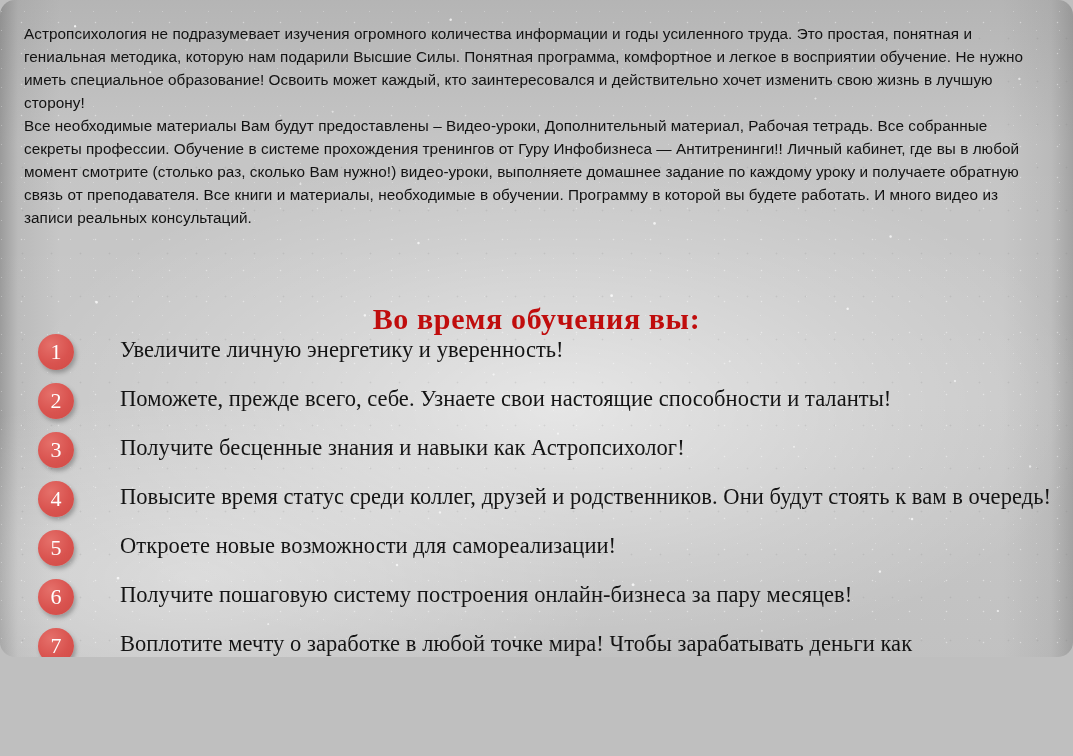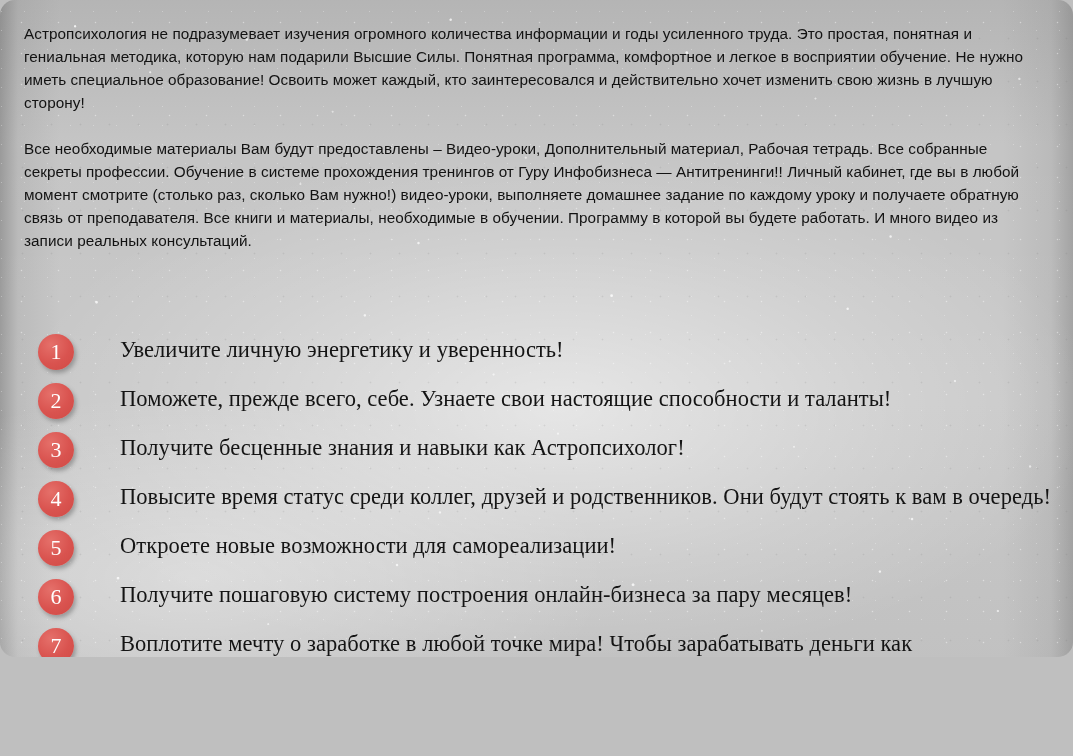--- a/index.html
+++ b/index.html
@@ -109,21 +109,21 @@
   }
   .intro-p {
     margin: 0;
     color: #121212;
     font-family: "Liberation Sans", sans-serif;
     font-size: 15.3px;
     line-height: 23px;
     letter-spacing: 0.05px;
     text-align: left;
   }
-  .intro-p + .intro-p { margin-top: 23px; }
+  .intro-p + .intro-p { }
 
   
   #heading {
     position: absolute;
     left: 0;
     top: 276px;
     width: 1073px;
     text-align: center;
     z-index: 2;
     color: #c00d0d;
@@ -197,20 +197,21 @@
 </head>
 <body>
 
 <div id="page">
 
   <section id="intro">
     <p class="intro-p">Астропсихология не подразумевает изучения огромного количества информации и годы усиленного труда. Это простая, понятная и гениальная методика, которую нам подарили Высшие Силы. Понятная программа, комфортное и легкое в восприятии обучение. Не нужно иметь специальное образование! Освоить может каждый, кто заинтересовался и действительно хочет изменить свою жизнь в лучшую сторону!</p>
     <p class="intro-p">Все необходимые материалы Вам будут предоставлены – Видео-уроки, Дополнительный материал, Рабочая тетрадь. Все собранные секреты профессии. Обучение в системе прохождения тренингов от Гуру Инфобизнеса — Антитренинги!! Личный кабинет, где вы в любой момент смотрите (столько раз, сколько Вам нужно!) видео-уроки, выполняете домашнее задание по каждому уроку и получаете обратную связь от преподавателя. Все книги и материалы, необходимые в обучении. Программу в которой вы будете работать. И много видео из записи реальных консультаций.</p>
   </section>
 
+  <h2 id="heading">Во время обучения вы:</h2>
 
   <ul id="benefits">
     <li class="benefit">
       <span class="badge">1</span>
       <span class="benefit-text">Увеличите личную энергетику и уверенность!</span>
     </li>
     <li class="benefit">
       <span class="badge">2</span>
       <span class="benefit-text">Поможете, прежде всего, себе. Узнаете свои настоящие способности и таланты!</span>
     </li>

